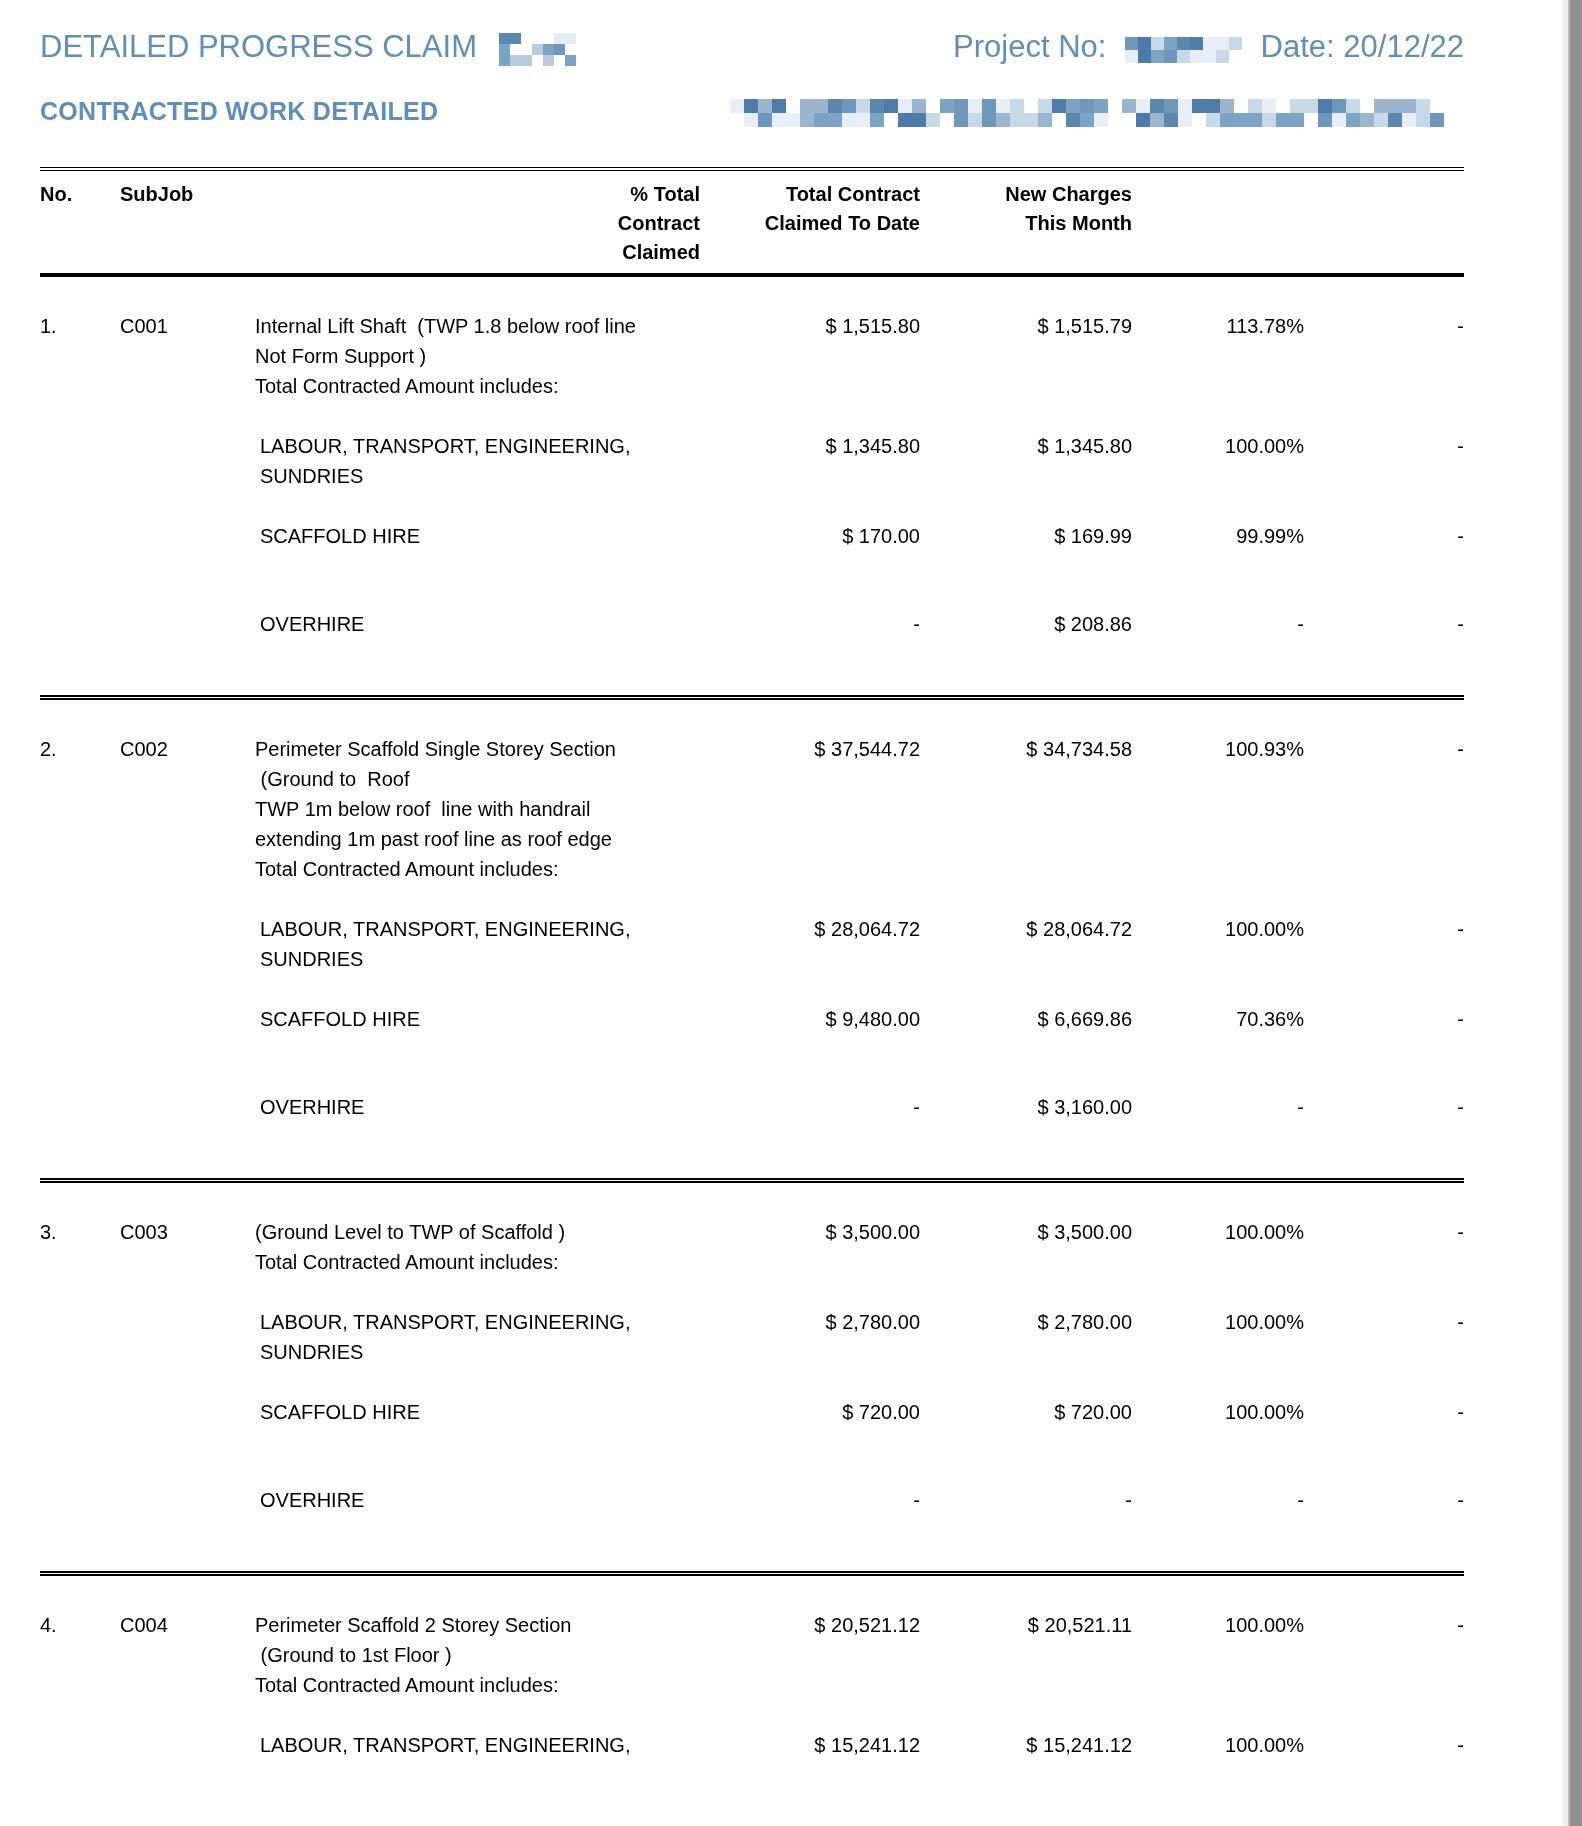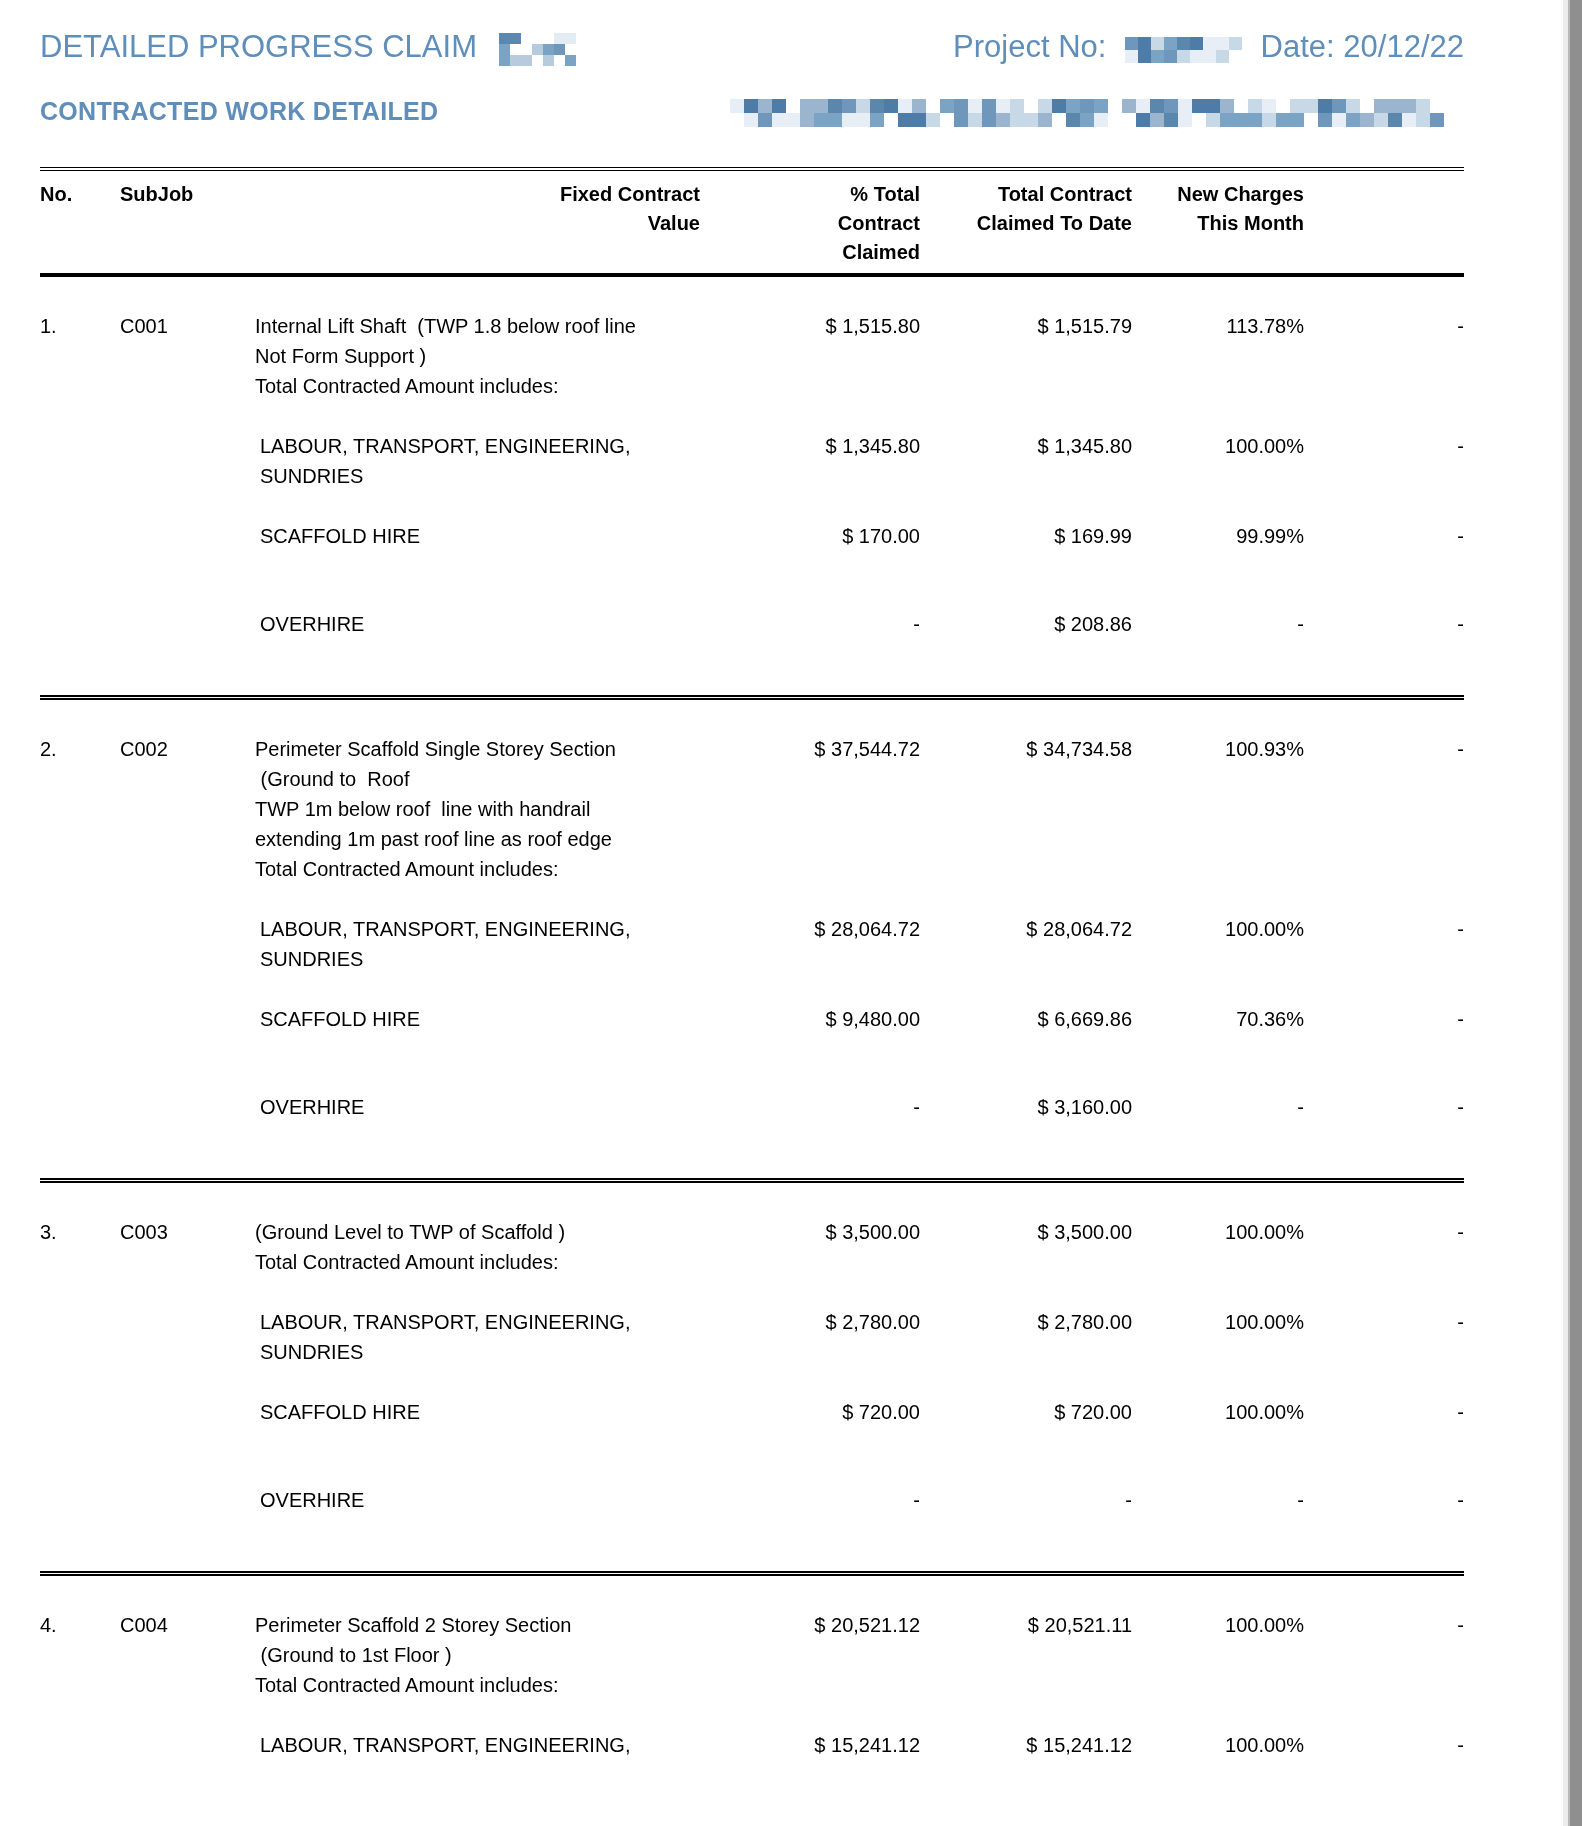--- a/index.html
+++ b/index.html
@@ -96,24 +96,20 @@
     <div>
       <div class="rule-top"></div>
       <div class="grid-row thead" id="table-header">
           <div class="cell">
             <div>No.</div>
           </div>
           <div class="cell">
             <div>SubJob</div>
           </div>
           <div class="cell right">
-            <div>Fixed Contract</div>
-            <div>Value</div>
-          </div>
-          <div class="cell right">
             <div>% Total</div>
             <div>Contract</div>
             <div>Claimed</div>
           </div>
           <div class="cell right">
             <div>Total Contract</div>
             <div>Claimed To Date</div>
           </div>
           <div class="cell right">
             <div>New Charges</div>

